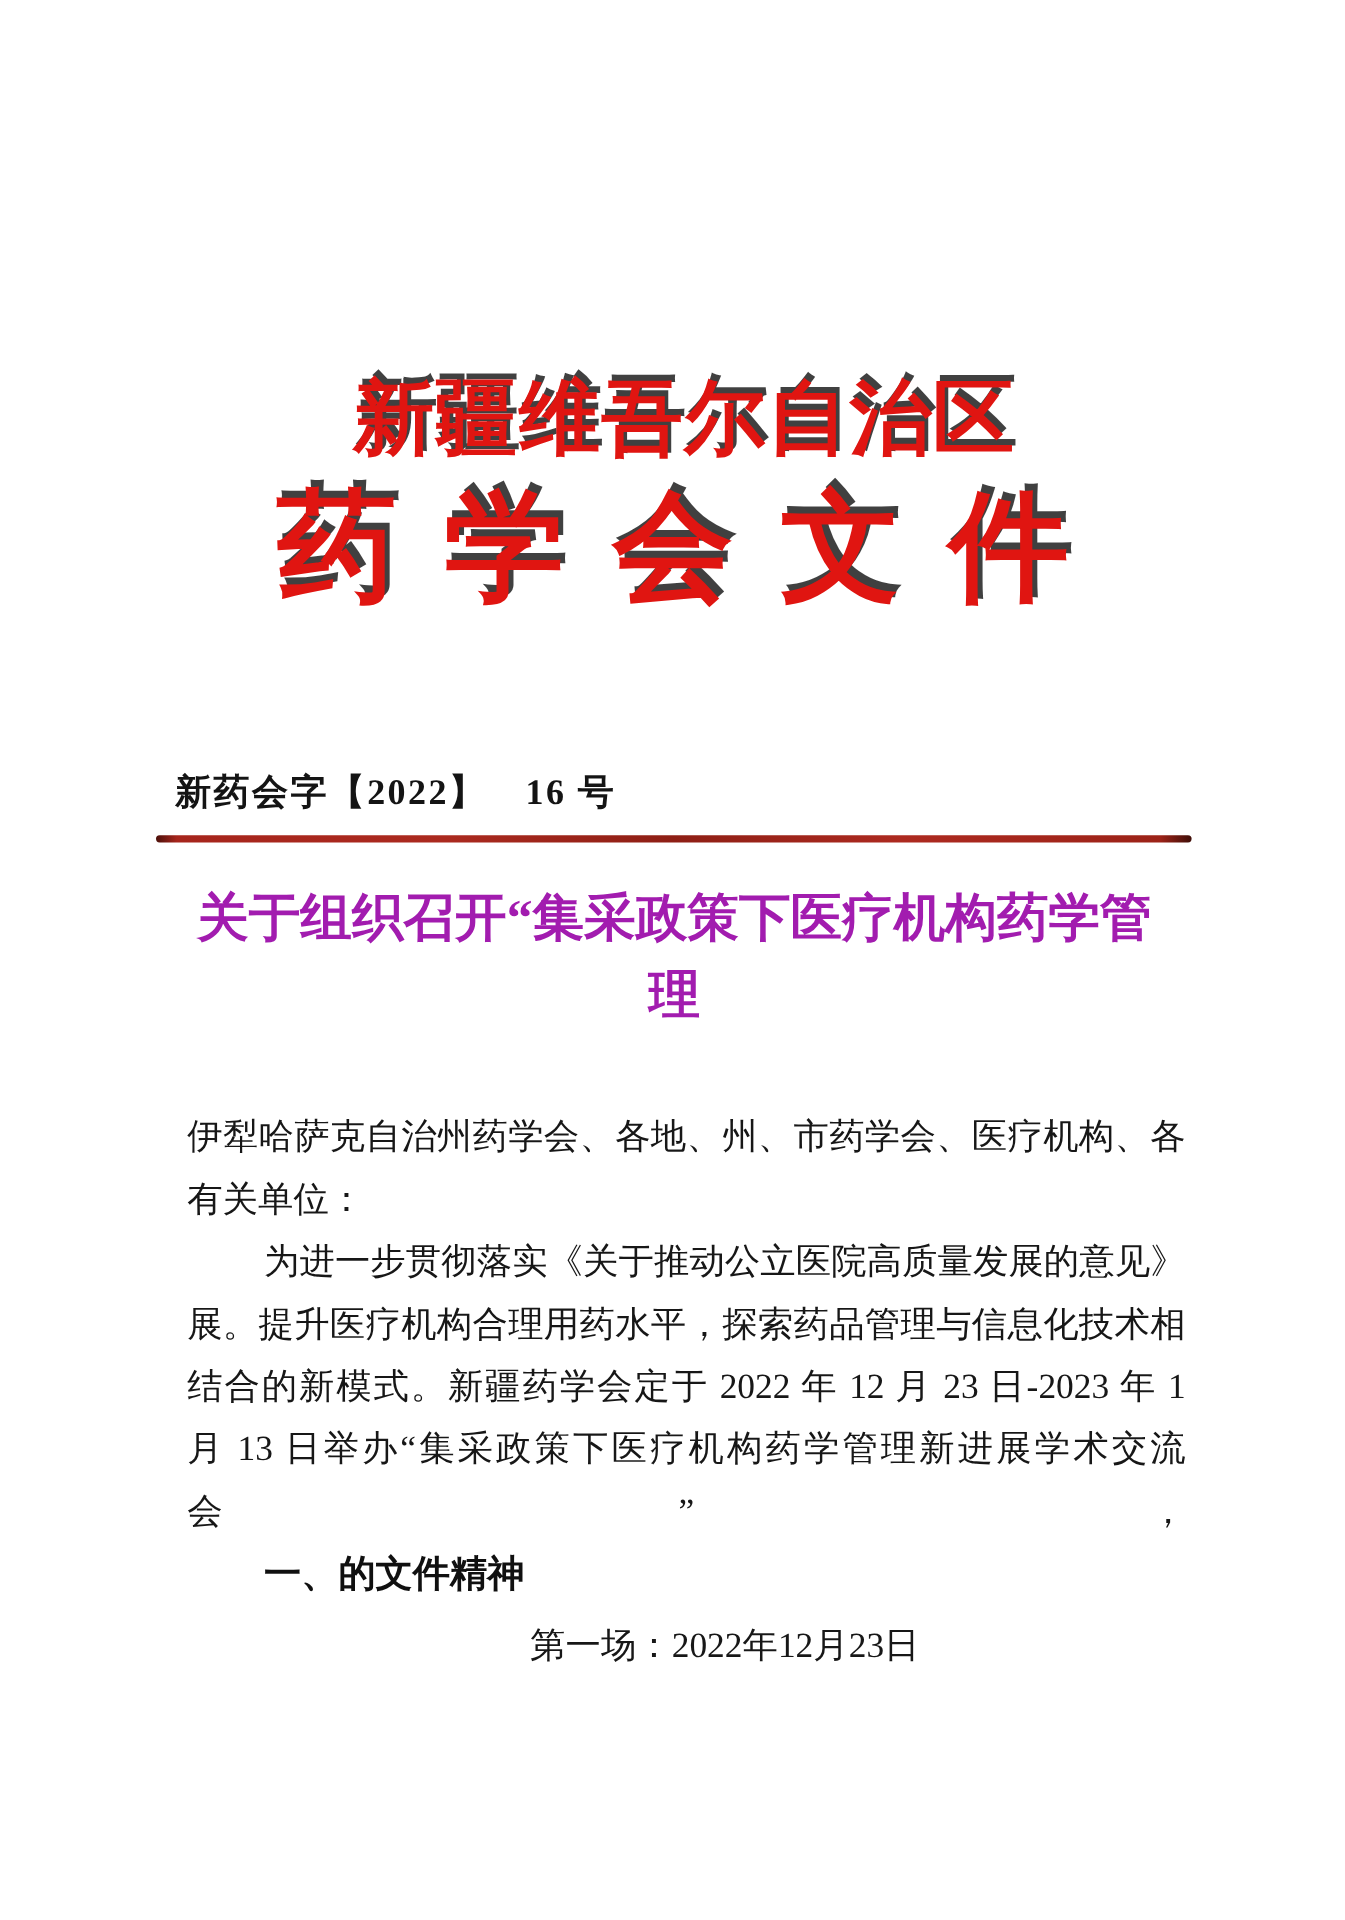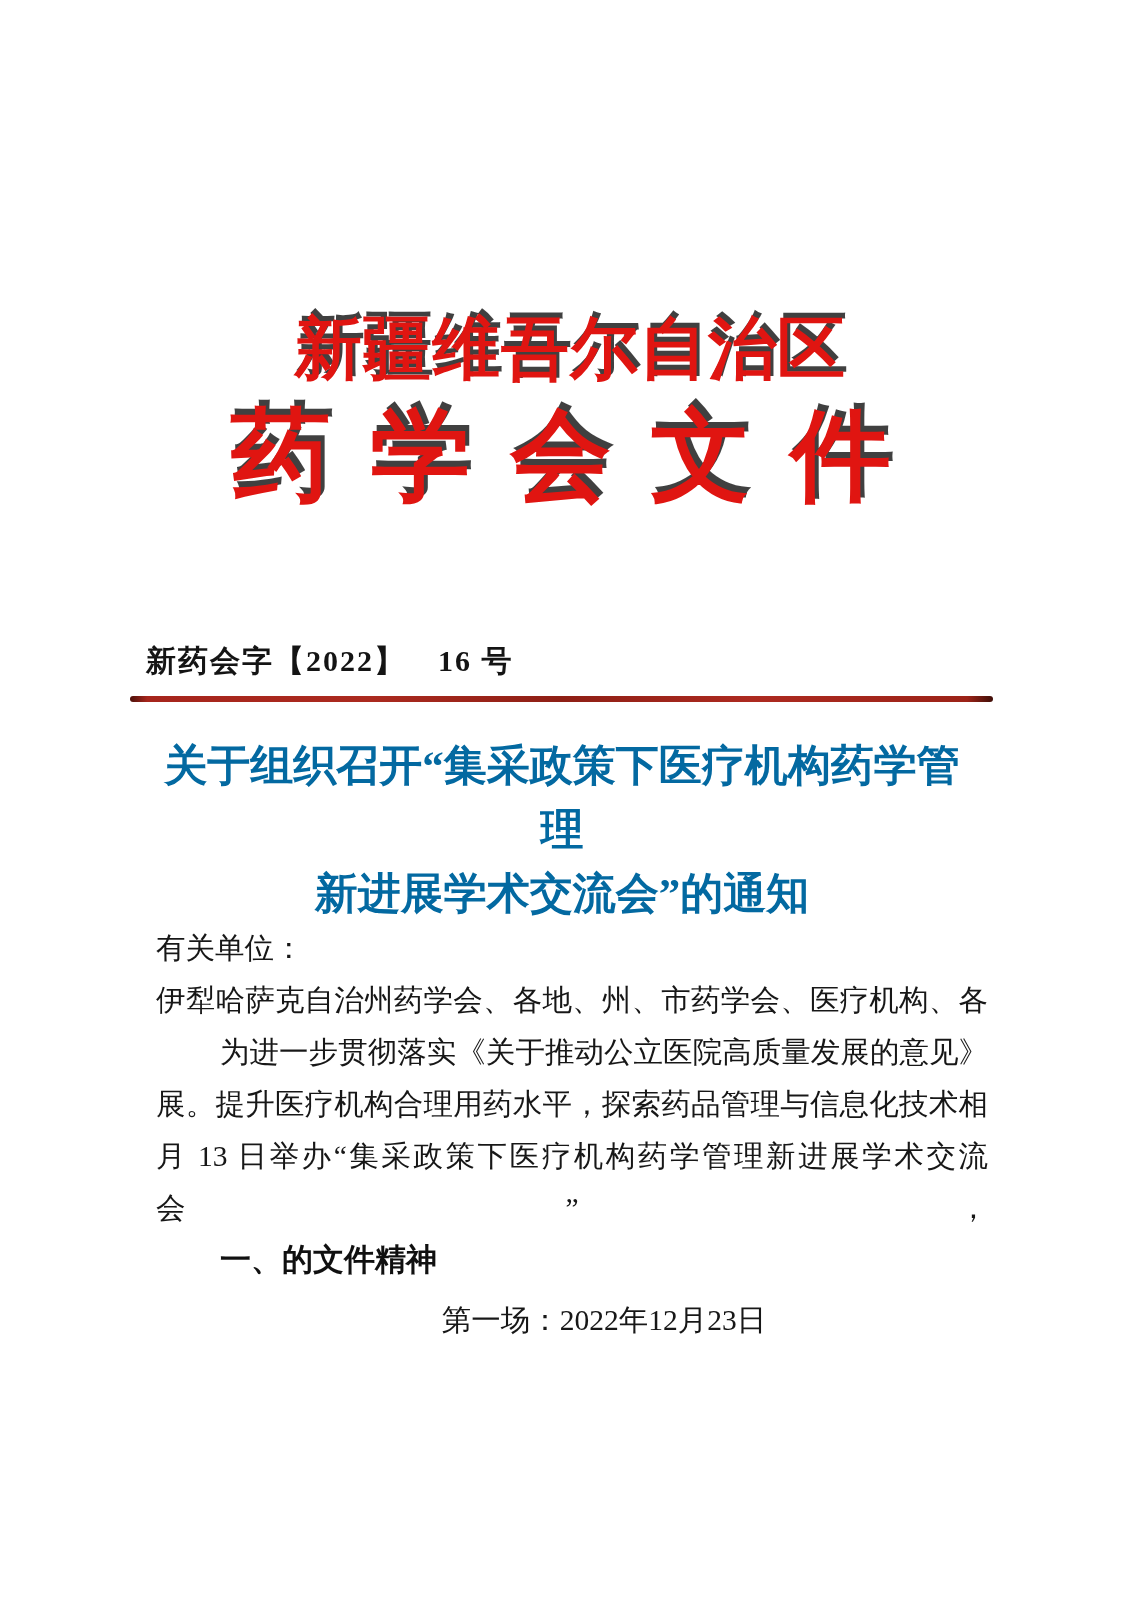--- a/index.html
+++ b/index.html
@@ -45,21 +45,21 @@
     width:863px; height:6px;
     background:linear-gradient(90deg,#4c100a 0%,#a6251c 2%,#ab2a1f 28%,#8e1f15 50%,#ad2a20 72%,#9c2318 97%,#3f0e08 100%);
     border-radius:3px;
   }
   
   .title {
     position:absolute; left:146px; top:734px; width:832px;
     text-align:center;
     font-size:43px; line-height:64px;
     font-weight:bold;
-    color:#0369a1;
+    color:#a21caf;
   }
   .title span { display:block; }
   
   .body {
     position:absolute; left:156px; top:922px; width:832px;
     font-size:29.5px; line-height:52px;
     color:#171717;
   }
   .line { white-space:nowrap; }
   .fill {
@@ -84,29 +84,29 @@
   <div class="org1">新疆维吾尔自治区</div>
 
   <div class="org2">药学会文件</div>
 
   <div class="docnum">新药会字【2022】　16 号</div>
 
   <div class="redline"></div>
 
   <h1 class="title">
     <span>关于组织召开“集采政策下医疗机构药学管理</span>
-    <span>新进展学术交流会”的通知</span>
   </h1>
 
   <div class="body">
+    <div class="line fill">伊犁哈萨克自治州药学会、各地、州、市药学会、医疗机构、各</div>
     <div class="line">有关单位：</div>
-    <div class="line fill">伊犁哈萨克自治州药学会、各地、州、市药学会、医疗机构、各</div>
 
     <div class="line fill indent">为进一步贯彻落实《关于推动公立医院高质量发展的意见》</div>
     <div class="line fill">展。提升医疗机构合理用药水平，探索药品管理与信息化技术相</div>
+    <div class="line fill">结合的新模式。新疆药学会定于 2022 年 12 月 23 日-2023 年 1</div>
     <div class="line fill">月 13 日举办“集采政策下医疗机构药学管理新进展学术交流会”，</div>
 
     <div class="line heading indent">一、的文件精神</div>
 
     <div class="line session indent">第一场：2022年12月23日</div>
   </div>
 
 </div>
 
 </body></html>

